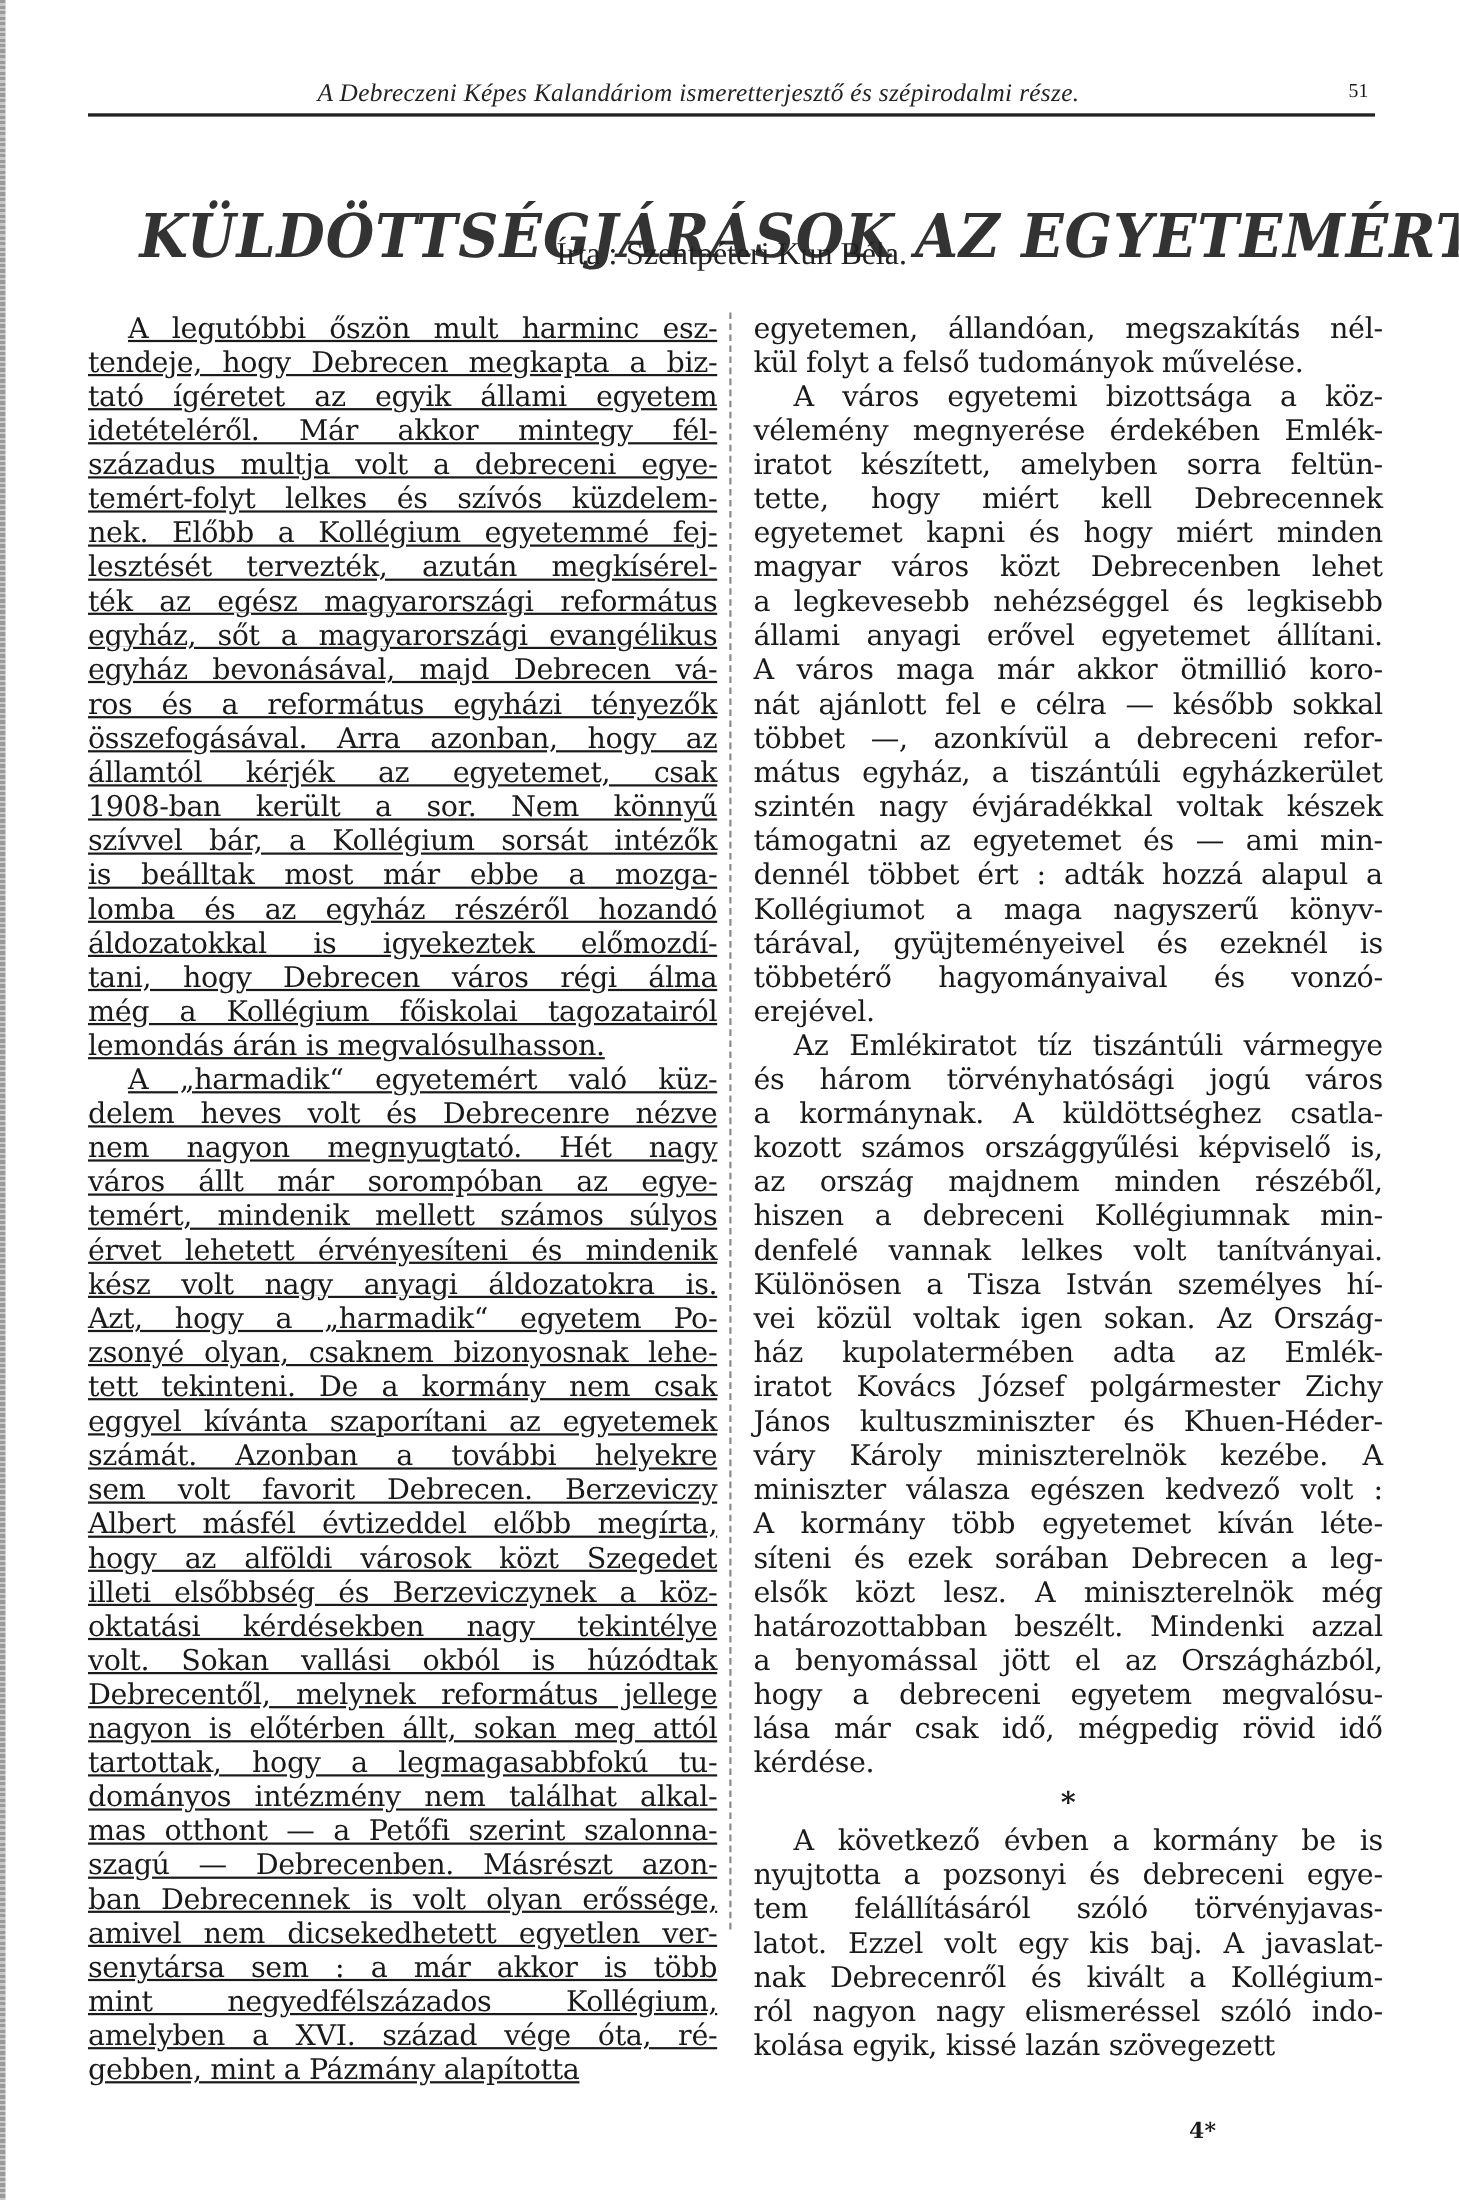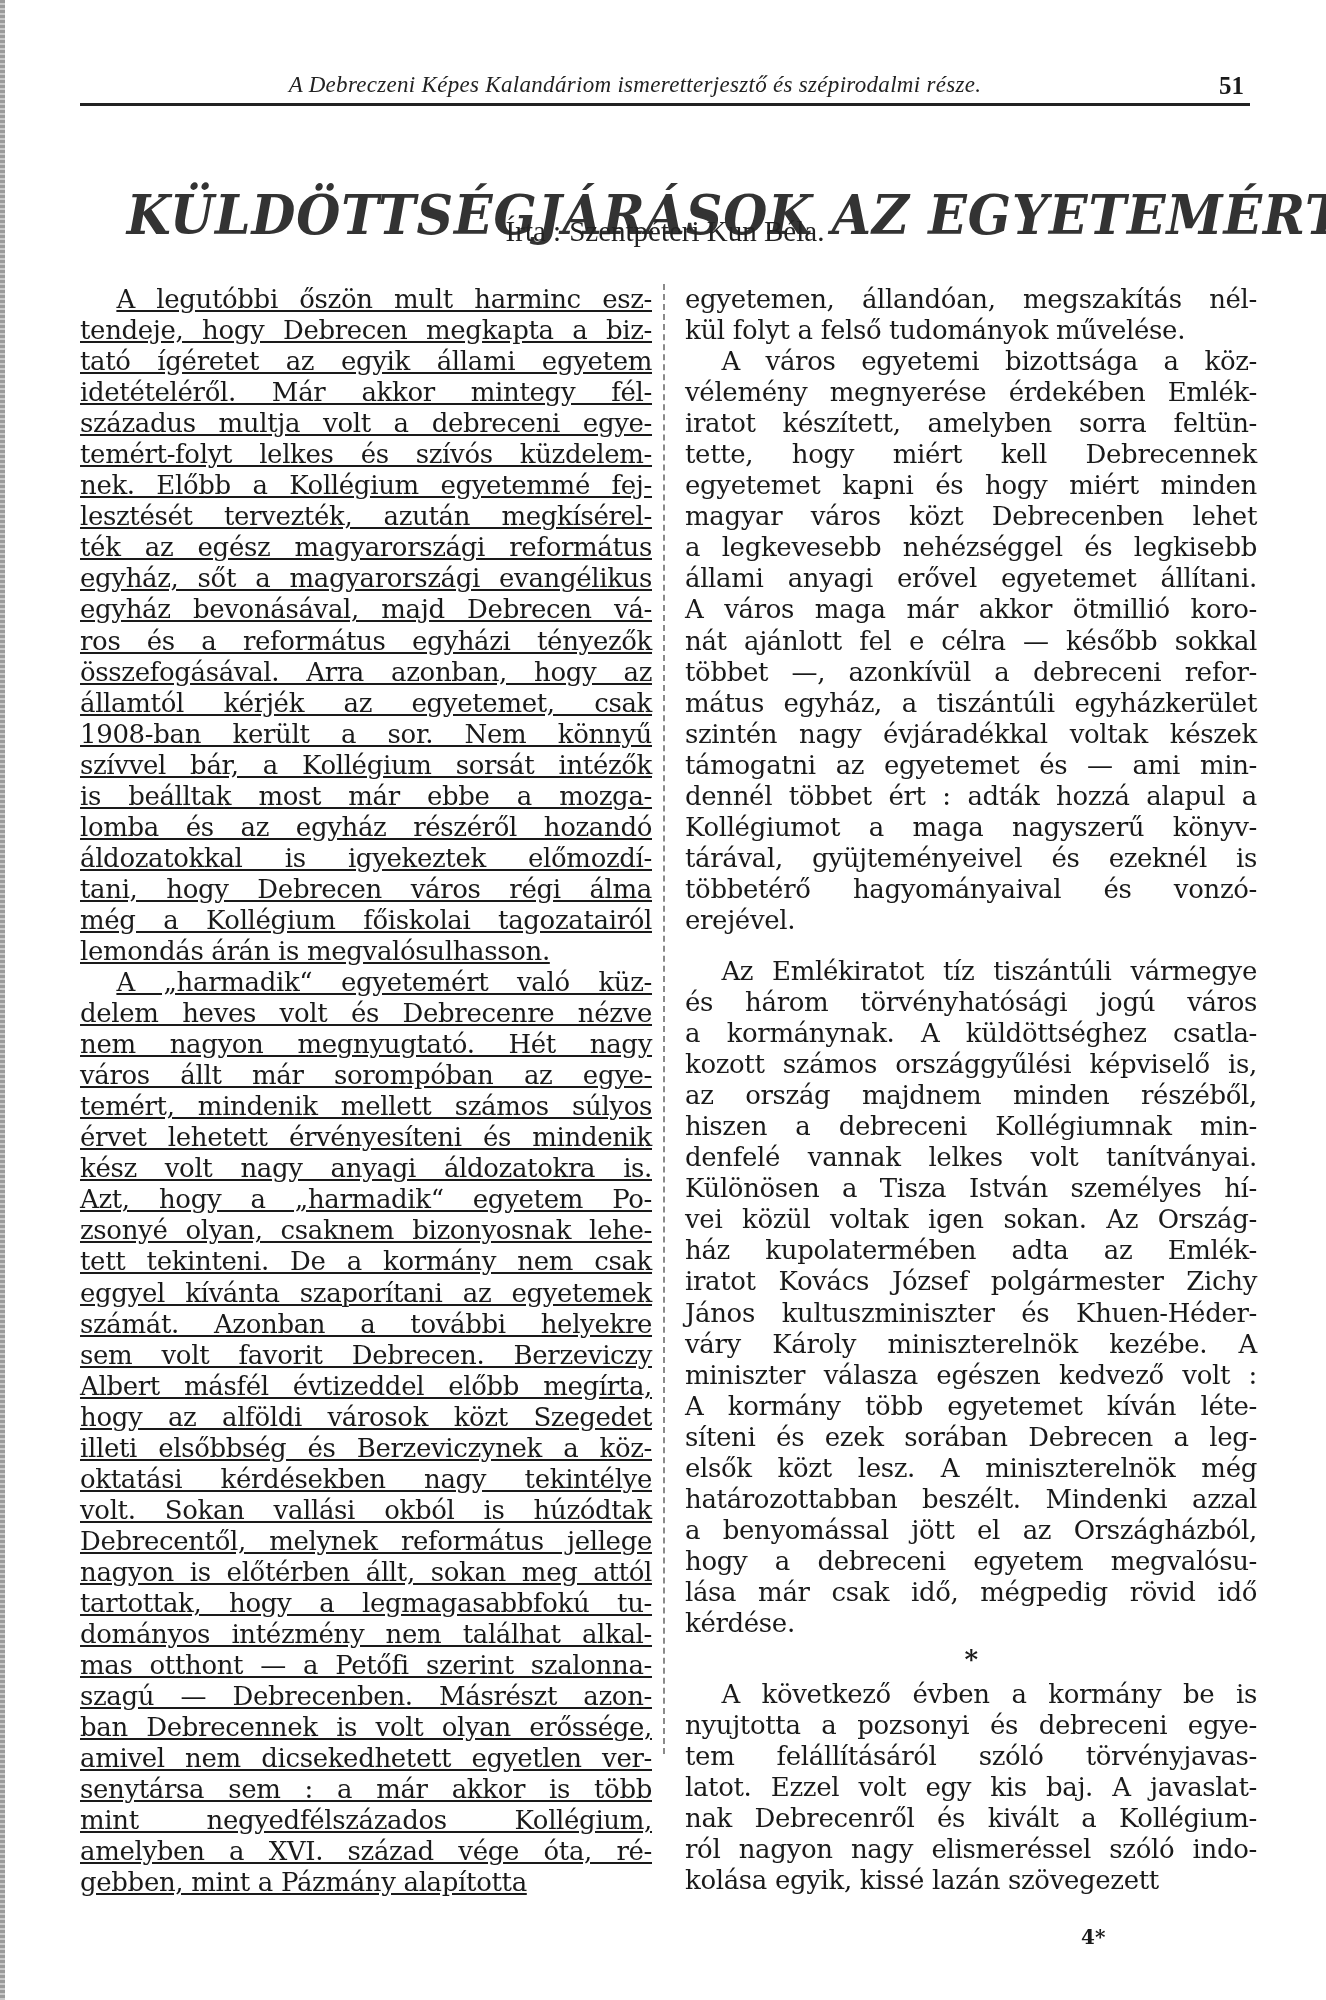--- a/index.html
+++ b/index.html
@@ -14,21 +14,21 @@
     }
     .running-head {
       position: absolute; left: 80px; top: 64px; width: 1170px; height: 40px;
     }
     .running-title {
       position: absolute; left: 0; right: 60px; top: 8px; text-align: center;
       font-family: "Liberation Serif", serif; font-style: italic; font-size: 23px; letter-spacing: 0.3px;
       color: #222;
     }
     .page-number {
-      position: absolute; right: 6px; top: 8px; font-family: "Liberation Serif", serif; font-size: 25px; font-weight: bold;
+      position: absolute; right: 6px; top: 8px; font-family: "Liberation Serif", serif; font-size: 18px;
     }
     .head-rule {
       position: absolute; left: 80px; top: 103px; width: 1170px; height: 0;
       border-top: 3px solid #222;
     }
     .article-title {
       position: absolute; left: 80px; top: 145px; width: 1170px; text-align: center;
       font-family: "DejaVu Serif", serif; font-weight: bold; font-style: italic;
       font-size: 55px; letter-spacing: 1px; color: #333; white-space: nowrap;
       transform: scaleX(0.92); transform-origin: center;
@@ -157,21 +157,21 @@
       <span class="line">mátus egyház, a tiszántúli egyházkerület</span>
       <span class="line">szintén nagy évjáradékkal voltak készek</span>
       <span class="line">támogatni az egyetemet és — ami min-</span>
       <span class="line">dennél többet ért : adták hozzá alapul a</span>
       <span class="line">Kollégiumot a maga nagyszerű könyv-</span>
       <span class="line">tárával, gyüjteményeivel és ezeknél is</span>
       <span class="line">többetérő hagyományaival és vonzó-</span>
       <span class="line last">erejével.</span>
     </p>
   <p class="para">
-      <span class="line" style="padding-left: 1.4em; margin-top: 20px;">Az Emlékiratot tíz tiszántúli vármegye</span>
+      <span class="line" style="padding-left: 1.4em;">Az Emlékiratot tíz tiszántúli vármegye</span>
       <span class="line">és három törvényhatósági jogú város</span>
       <span class="line">a kormánynak. A küldöttséghez csatla-</span>
       <span class="line">kozott számos országgyűlési képviselő is,</span>
       <span class="line">az ország majdnem minden részéből,</span>
       <span class="line">hiszen a debreceni Kollégiumnak min-</span>
       <span class="line">denfelé vannak lelkes volt tanítványai.</span>
       <span class="line">Különösen a Tisza István személyes hí-</span>
       <span class="line">vei közül voltak igen sokan. Az Ország-</span>
       <span class="line">ház kupolatermében adta az Emlék-</span>
       <span class="line">iratot Kovács József polgármester Zichy</span>

